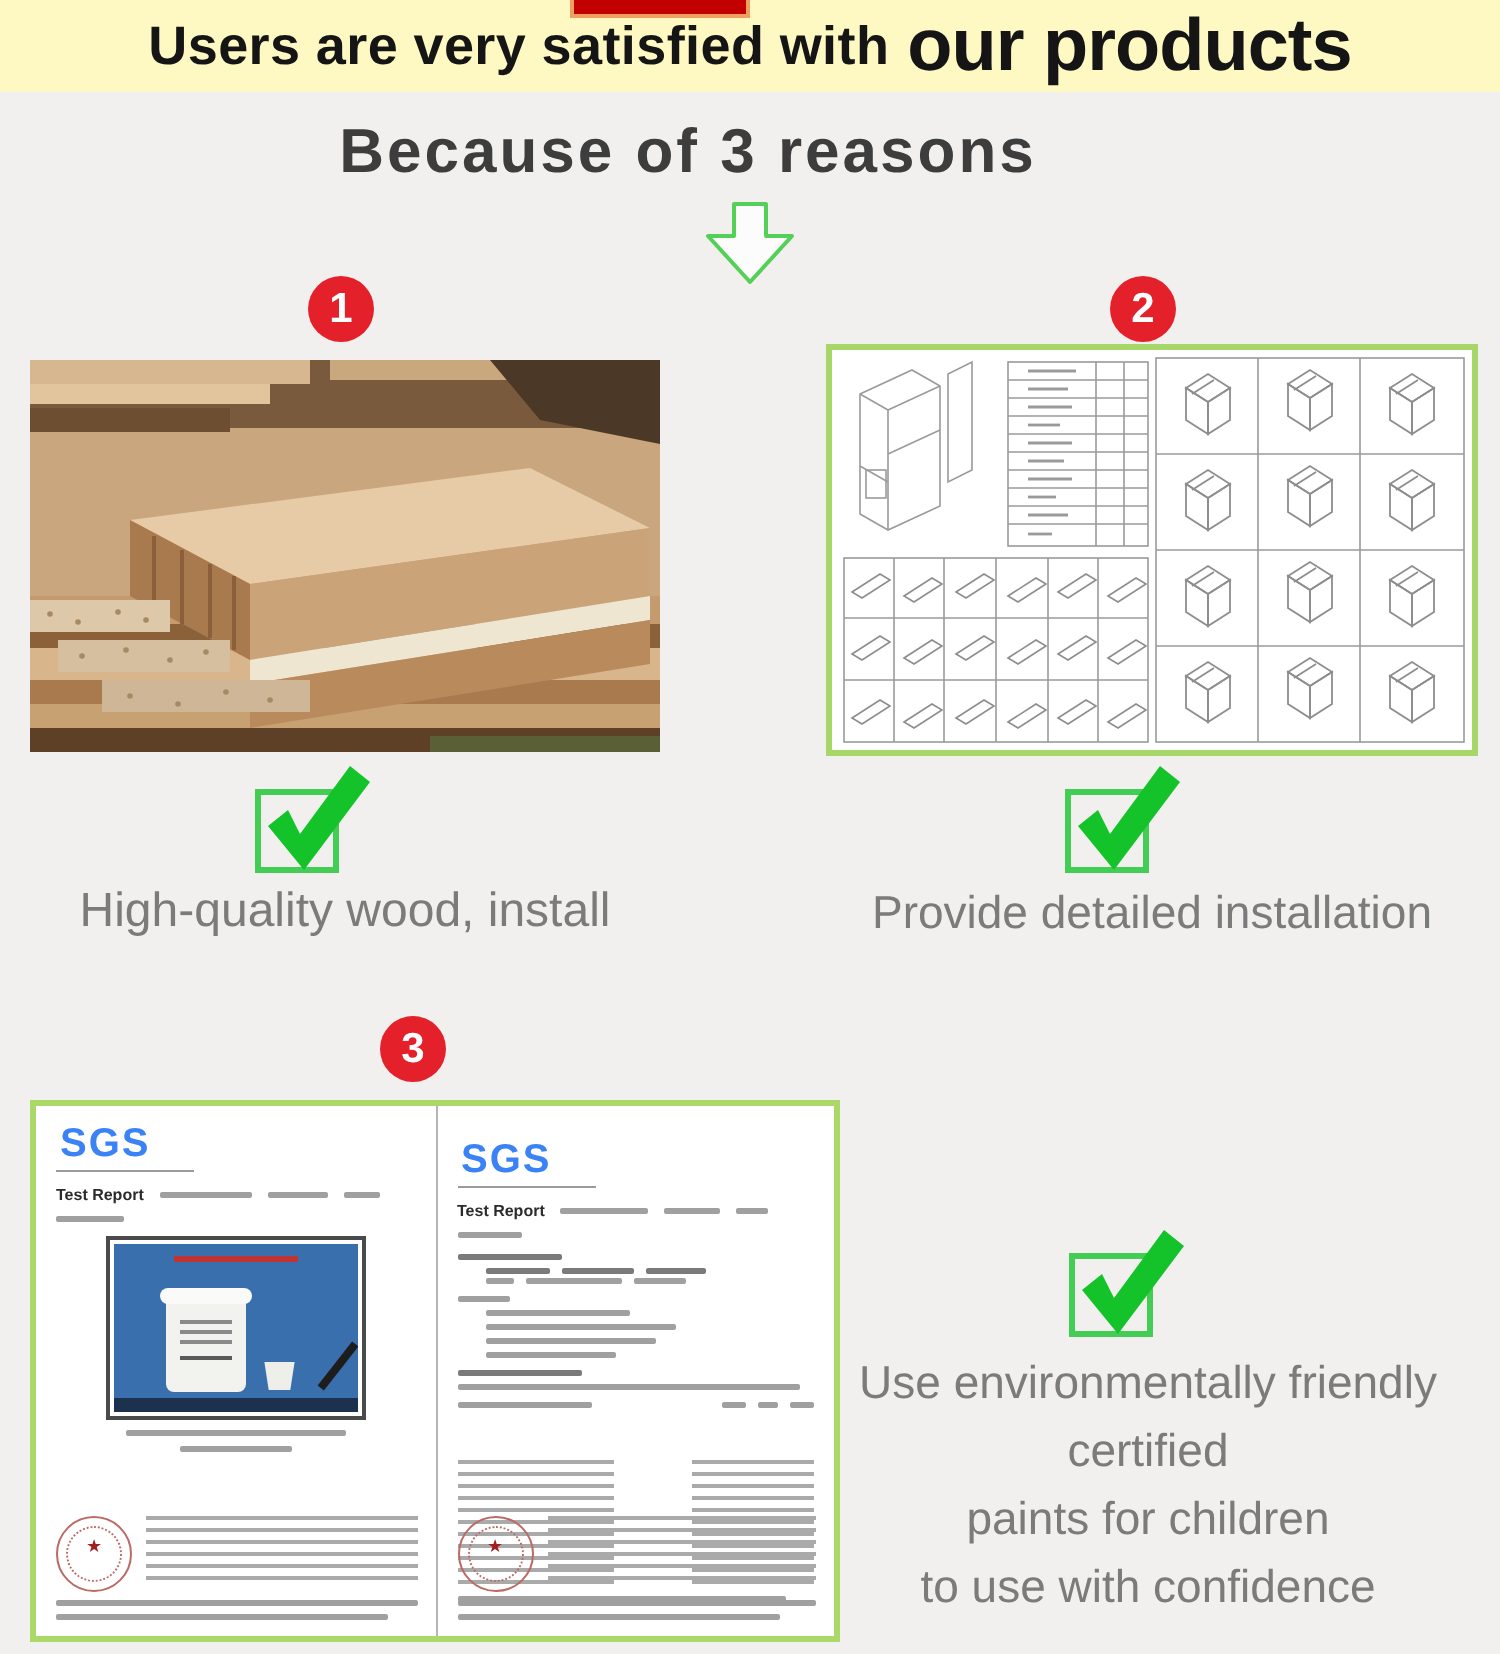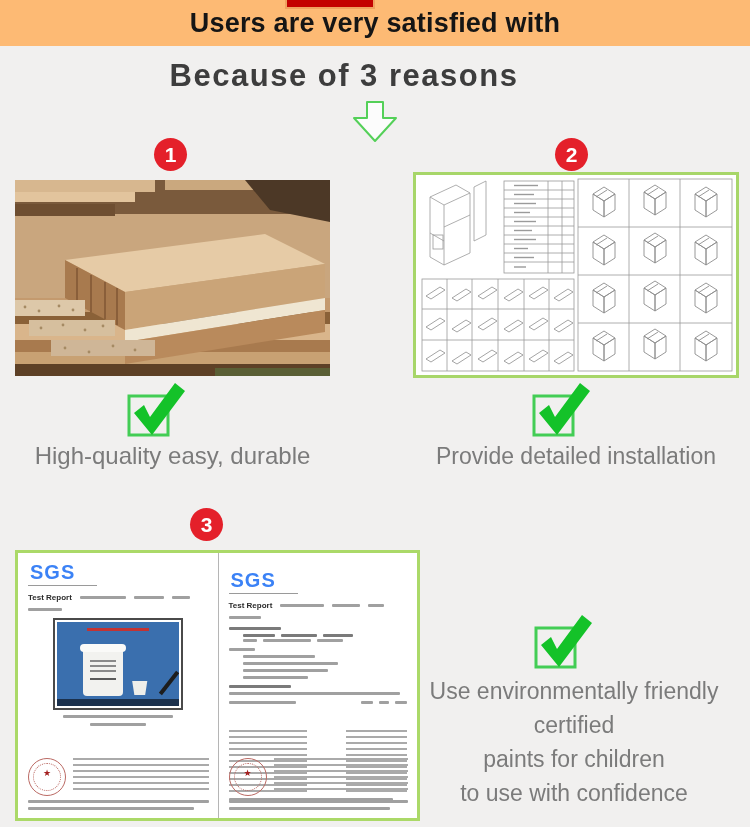--- a/index.html
+++ b/index.html
@@ -4,21 +4,21 @@
 <style>
   html,body{margin:0;padding:0;}
   body{
     width:750px;height:827px;position:relative;overflow:hidden;
     background:#f1f0ef;
     font-family:"Liberation Sans",sans-serif;
   }
   
   .banner{
     position:absolute;left:0;top:0;width:750px;height:46px;
-    background:#fdba74;display:flex;align-items:center;justify-content:center;
+    background:#fef9c3;display:flex;align-items:center;justify-content:center;
   }
   .banner .t1{font-size:27px;font-weight:bold;color:#151515;letter-spacing:.2px;}
   .banner .t2{font-size:37px;font-weight:bold;color:#151515;margin-left:9px;letter-spacing:-.5px;}
   .top-tab{
     position:absolute;left:285px;top:0;width:90px;height:9px;
     background:#c30000;border:2px solid #efa05f;border-top:none;box-sizing:border-box;
   }
   
   .heading{
     position:absolute;top:58px;left:0;width:688px;text-align:center;
@@ -90,20 +90,21 @@
   .footer-blur{flex:1;margin-left:7px;height:36px;}
   .footer-lines{margin-top:4px;display:flex;flex-direction:column;gap:4px;}
   .indent{margin-left:14px;}
   .gap2{height:2px;} .gap4{height:4px;} .gap6{height:6px;} .gap8{height:8px;} .gap26{height:26px;}
 </style>
 </head>
 <body>
 
 <div class="banner">
   <span class="t1">Users are very satisfied with</span>
+  <span class="t2">our products</span>
 </div>
 <div class="top-tab"></div>
 
 <div class="heading">Because of 3 reasons</div>
 <svg class="arrow" width="46" height="42" viewBox="0 0 46 42">
   <path d="M15 1 H31 V17 H44 L23 40 L2 17 H15 Z" fill="#fcfcfc" stroke="#54d058" stroke-width="2" stroke-linejoin="round"></path>
 </svg>
 
 <div class="badge" id="badge1">1</div>
 <div class="badge" id="badge2">2</div>
@@ -259,21 +260,21 @@
 <svg class="check" id="check2" viewBox="0 0 60 58">
   <rect x="3" y="16" width="39" height="39" fill="none" stroke="#43cd55" stroke-width="3"></rect>
   <path d="M8 33 L18 25 L24 37 L49 3 L59 11 L26 55 Z" fill="#14c229"></path>
 </svg>
 <svg class="check" id="check3" viewBox="0 0 60 58">
   <rect x="3" y="16" width="39" height="39" fill="none" stroke="#43cd55" stroke-width="3"></rect>
   <path d="M8 33 L18 25 L24 37 L49 3 L59 11 L26 55 Z" fill="#14c229"></path>
 </svg>
 
 <div class="caption" id="cap1">
-  <div>High-quality easy, durable</div>
+  <div>High-quality wood, install</div>
 </div>
 <div class="caption" id="cap2">
   <div>Provide detailed installation</div>
 </div>
 <div class="caption" id="cap3">
   <div>Use environmentally friendly</div>
   <div>certified</div>
   <div>paints for children</div>
   <div>to use with confidence</div>
 </div>

